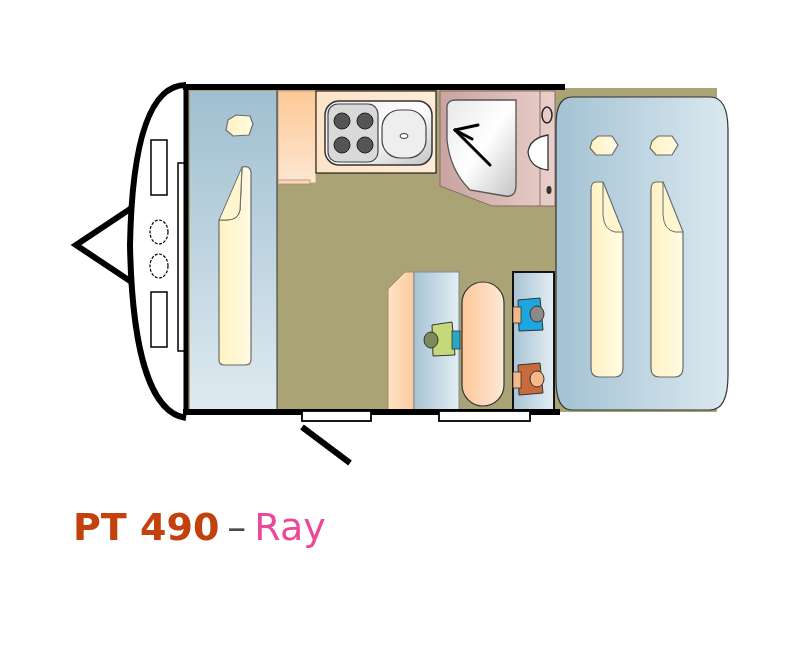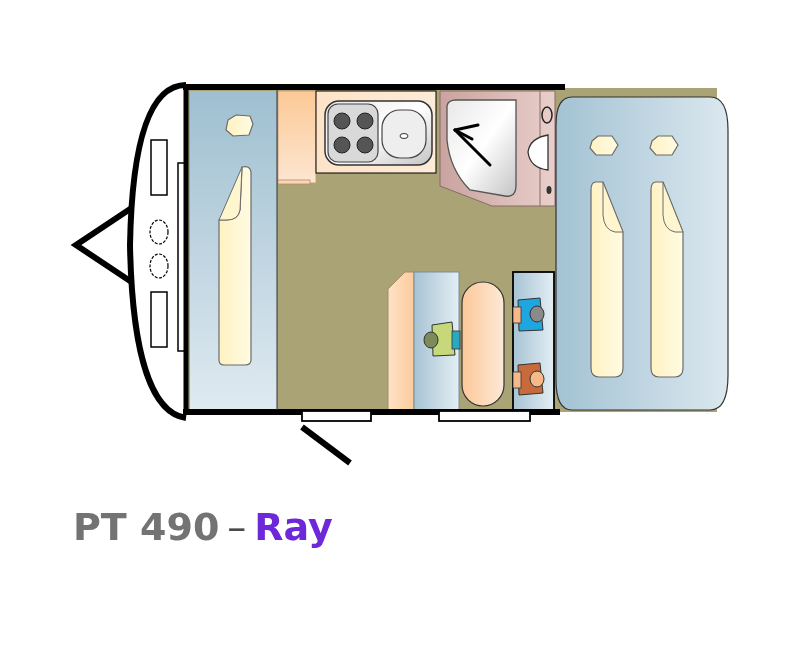--- a/index.html
+++ b/index.html
@@ -1,21 +1,21 @@
 <!DOCTYPE html>
 <html><head>
   <meta charset="utf-8">
   <style>
     html, body { margin:0; padding:0; background:#ffffff; }
     body { width:799px; height:671px; position:relative; overflow:hidden; font-family:"DejaVu Sans", sans-serif; }
     #plan { position:absolute; left:0; top:0; width:799px; height:480px; }
     .caption { position:absolute; left:73px; top:505px; font-size:38px; color:#404040; letter-spacing:0px; white-space:nowrap; }
-    .caption .model { font-weight:bold; color:#737373; }
+    .caption .model { font-weight:bold; color:#c2410c; }
     .caption .dash { color:#4a4a4a; margin:0 8px; }
-    .caption .name { font-weight:bold; color:#6d28d9; }
+    .caption .name { font-weight:normal; color:#ec4899; }
   </style>
 </head>
 <body>
 
 <svg id="plan" viewBox="0 0 799 480" xmlns="http://www.w3.org/2000/svg">
   <defs>
     <linearGradient id="bedFront" x1="0" y1="0" x2="0" y2="1">
       <stop offset="0" stop-color="#9fbfd0"></stop>
       <stop offset="1" stop-color="#dfeaf1"></stop>
     </linearGradient>

